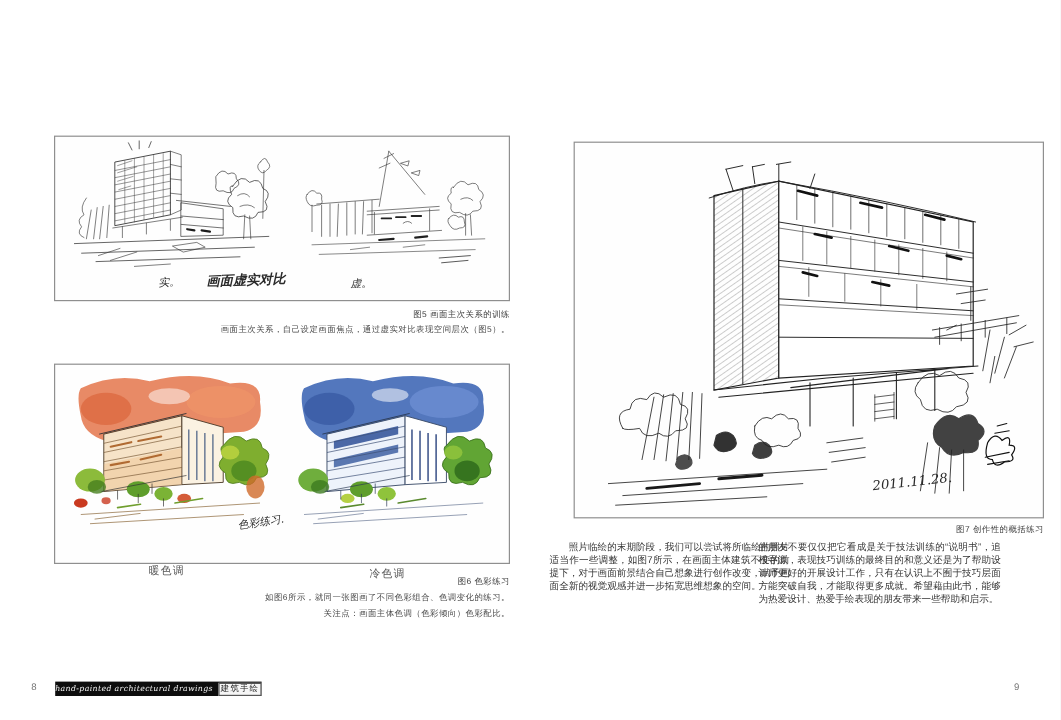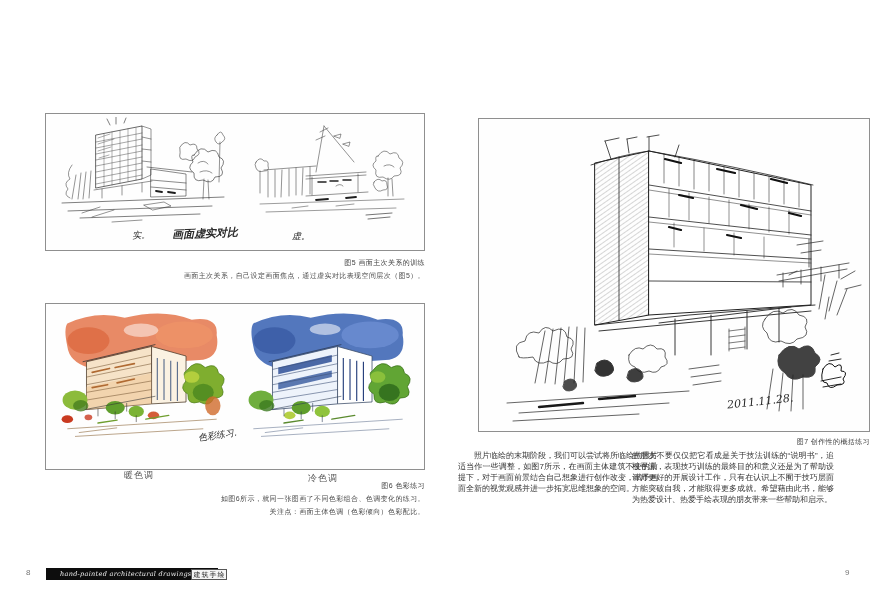--- a/index.html
+++ b/index.html
@@ -22,21 +22,21 @@
     position:absolute;font-size:9px;color:#555;letter-spacing:1px;
   }
   .bodycol{
     position:absolute;font-size:8px;line-height:11px;color:#333;text-align:justify;
   }
   .bodycol p{margin:0;text-indent:2em;}
   .bodycol p.cont{text-indent:0;}
   .pagenum{position:absolute;font-size:8px;color:#777;}
   .footer-bar{
     position:absolute;left:46px;top:568px;width:172px;height:12px;background:#0d0d0d;
-    display:flex;align-items:center;justify-content:space-between;padding:0 14px;box-sizing:border-box;
+    display:flex;align-items:center;justify-content:space-between;padding:0 0;box-sizing:border-box;
   }
   .footer-script{
     color:#f2f2f2;font-size:6.5px;font-style:italic;letter-spacing:.3px;white-space:nowrap;
     font-family:"DejaVu Serif","Liberation Serif",serif;
   }
   .footer-cn{
     background:#f5f5f5;color:#1a1a1a;font-size:7px;line-height:9px;padding:0 1px;
     border:1px solid #555;white-space:nowrap;letter-spacing:1px;
   }
   svg{position:absolute;display:block;}

